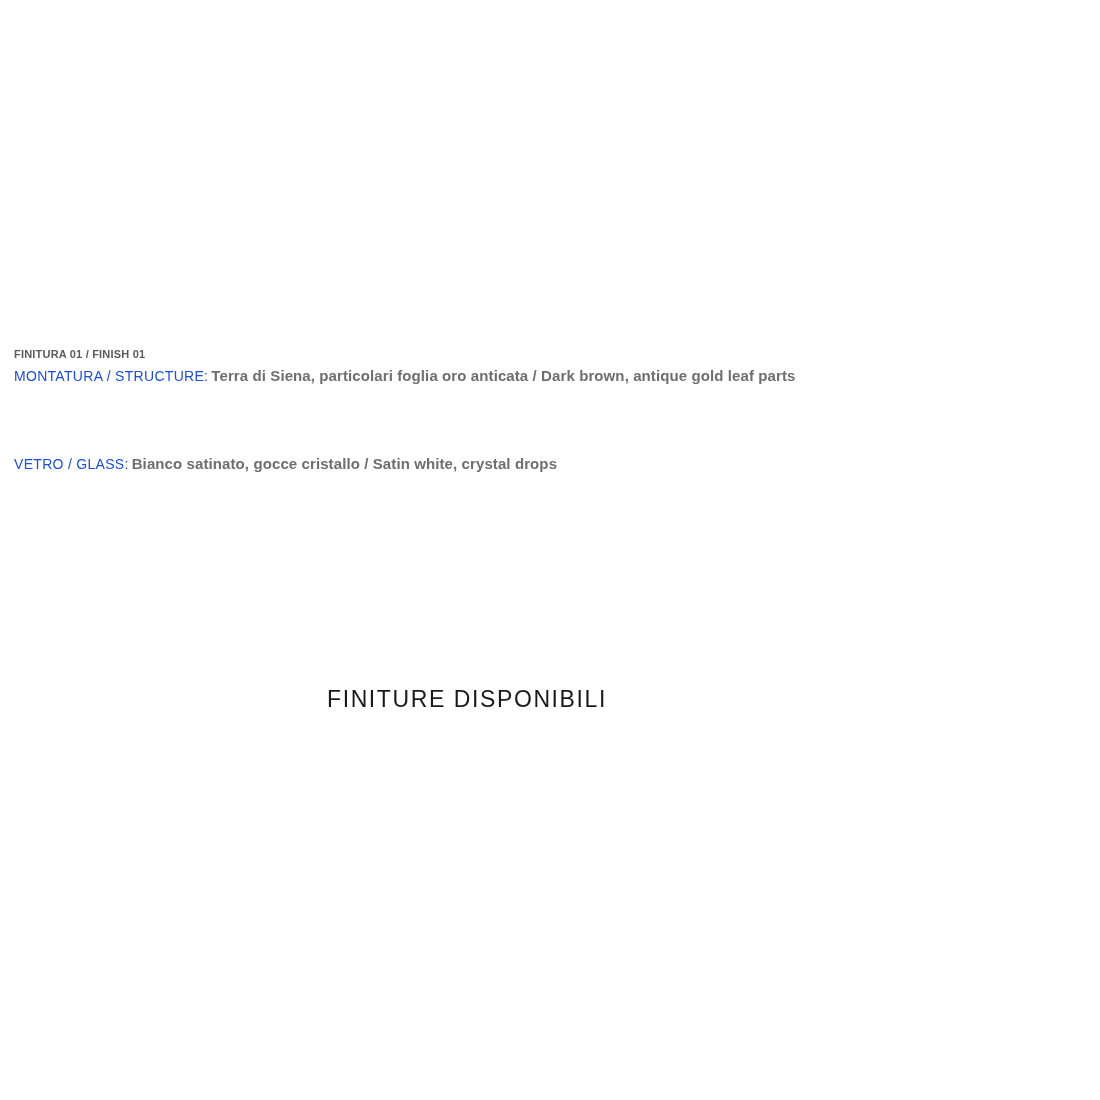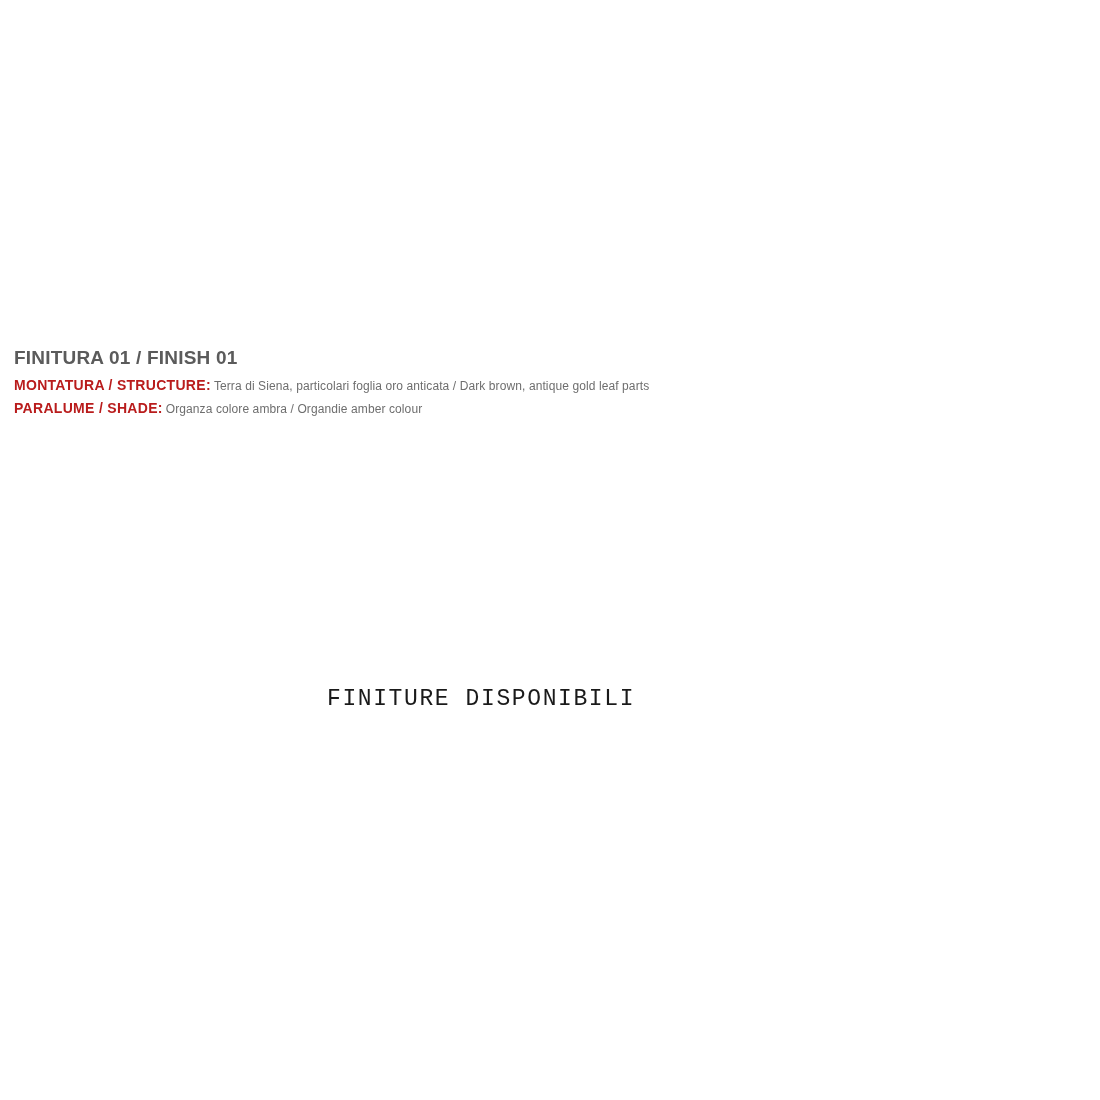--- a/index.html
+++ b/index.html
@@ -26,81 +26,81 @@
   .finish-block {
     position: absolute;
     left: 14px;
     width: 1080px;
   }
 
   #finish-01 { top: 348px; }
   #finish-02 { top: 454px; }
 
   .finish-heading {
-    font-size: 19px;
+    font-size: 11px;
     font-weight: bold;
     letter-spacing: 0.2px;
     color: #5b5b5b;
     margin: 0 0 6px 0;
     line-height: 1.1;
   }
 
   .spec-row {
     display: block;
     white-space: nowrap;
     margin-bottom: 3px;
     line-height: 1.25;
   }
 
   .spec-label {
     font-size: 14px;
     letter-spacing: 0.3px;
-    color: #b91c1c;
-    font-weight: bold;
+    color: #1d4ed8;
+    font-weight: normal;
   }
 
   .spec-value {
-    font-size: 12px;
+    font-size: 15px;
     color: #6e6e6e;
-    font-weight: normal;
+    font-weight: bold;
     letter-spacing: 0.1px;
     margin-left: 3px;
   }
 
   .section-title {
     position: absolute;
     left: 327px;
     top: 686px;
     font-size: 23px;
     letter-spacing: 1.6px;
     color: #1a1a1a;
-    font-family: Liberation Mono, monospace;
+    font-family: Liberation Sans, sans-serif;
     white-space: nowrap;
     text-align: right;
   }
 </style>
 </head>
 <body>
 
 <div class="page">
 
   <div class="finish-block" id="finish-01">
     <div class="finish-heading">FINITURA 01 / FINISH 01</div>
 
     <div class="spec-row">
       <span class="spec-label">MONTATURA / STRUCTURE:</span><span class="spec-value">Terra di Siena, particolari foglia oro anticata / Dark brown, antique gold leaf parts</span>
     </div>
 
-    <div class="spec-row">
-      <span class="spec-label">PARALUME / SHADE:</span><span class="spec-value">Organza colore ambra / Organdie amber colour</span>
-    </div>
 
   </div>
 
   <div class="finish-block" id="finish-02">
 
 
 
+    <div class="spec-row">
+      <span class="spec-label">VETRO / GLASS:</span><span class="spec-value">Bianco satinato, gocce cristallo / Satin white, crystal drops</span>
+    </div>
   </div>
 
   <div class="section-title">FINITURE DISPONIBILI</div>
 
 </div>
 
 </body></html>

